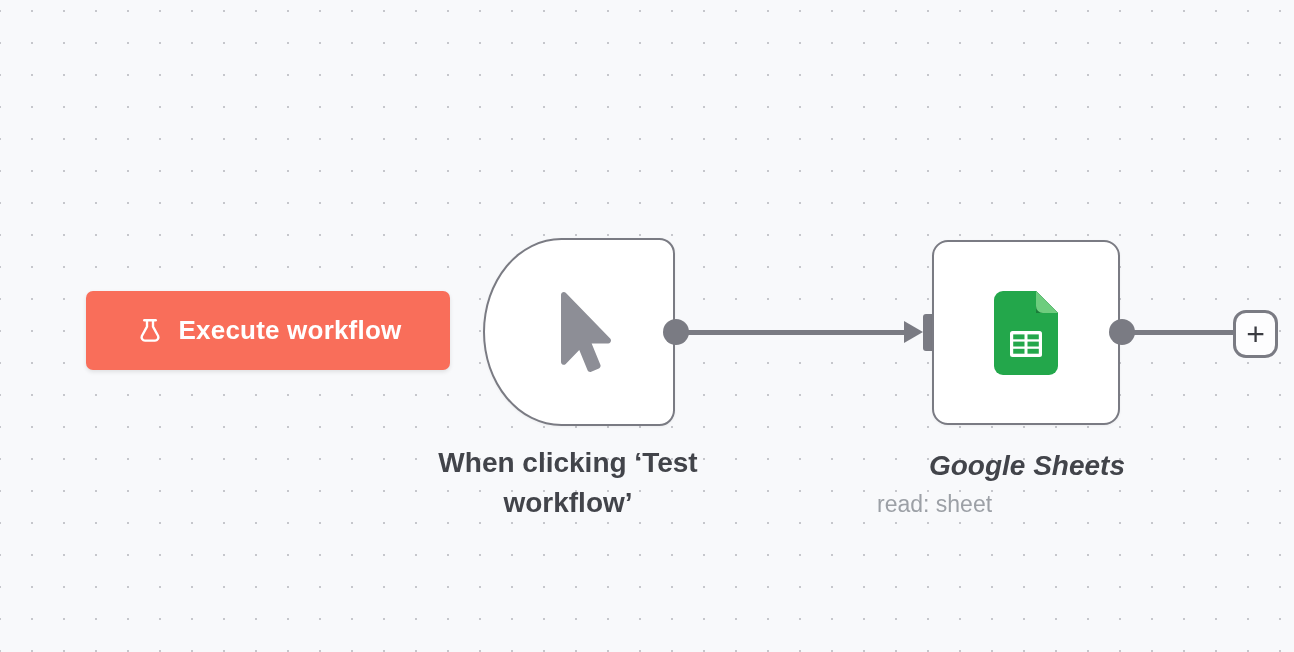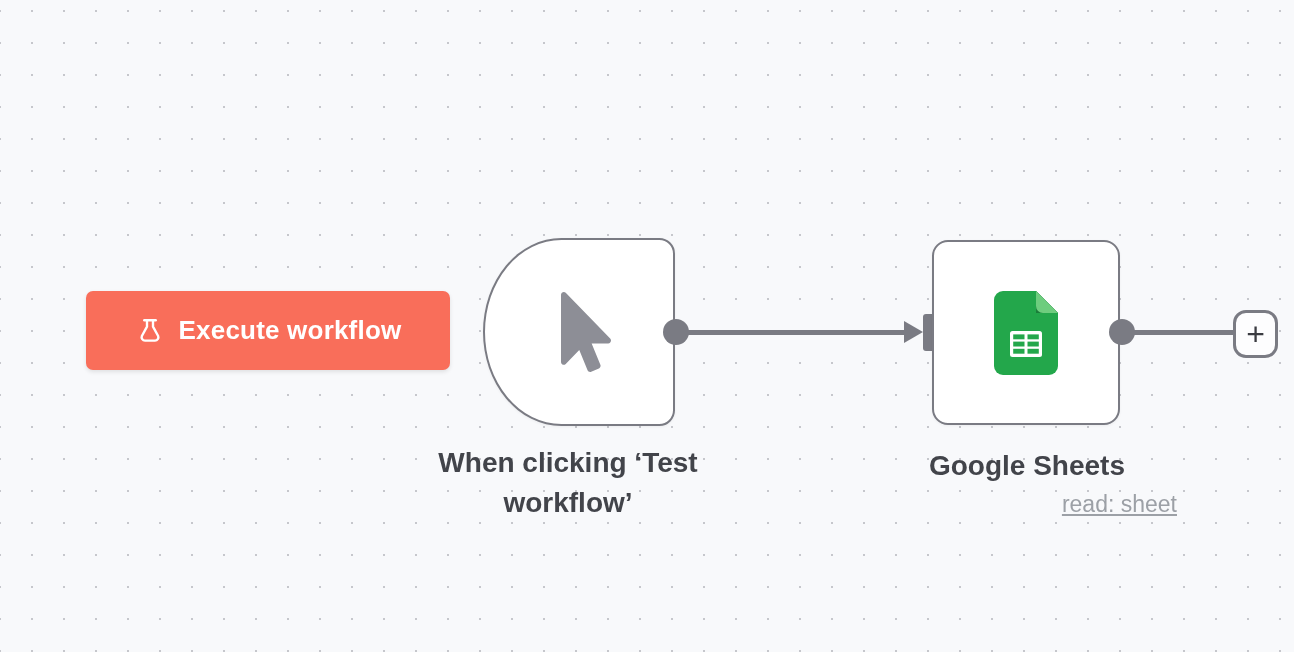--- a/index.html
+++ b/index.html
@@ -136,31 +136,30 @@
   
   .node-label {
     position: absolute;
     text-align: center;
     font-size: 28px;
     font-weight: 600;
     color: #42444a;
     line-height: 40px;
   }
   .label-trigger { left: 388px; top: 443px; width: 360px; }
-  .label-sheets  { left: 877px; top: 446px; width: 300px; }
+  .label-sheets  { left: 877px; top: 446px; width: 300px; font-style: italic; }
   .node-sublabel {
     position: absolute;
     left: 877px;
     top: 491px;
     width: 300px;
-    text-align: right;
+    text-align: left;
     font-size: 23px;
     font-weight: 400;
     color: #9ca0a6;
-    text-decoration: underline;
   }
 
   .icon-center { display: block; }
 </style>
 </head>
 <body>
 
 <div class="canvas">
 
   <button class="execute-btn">

